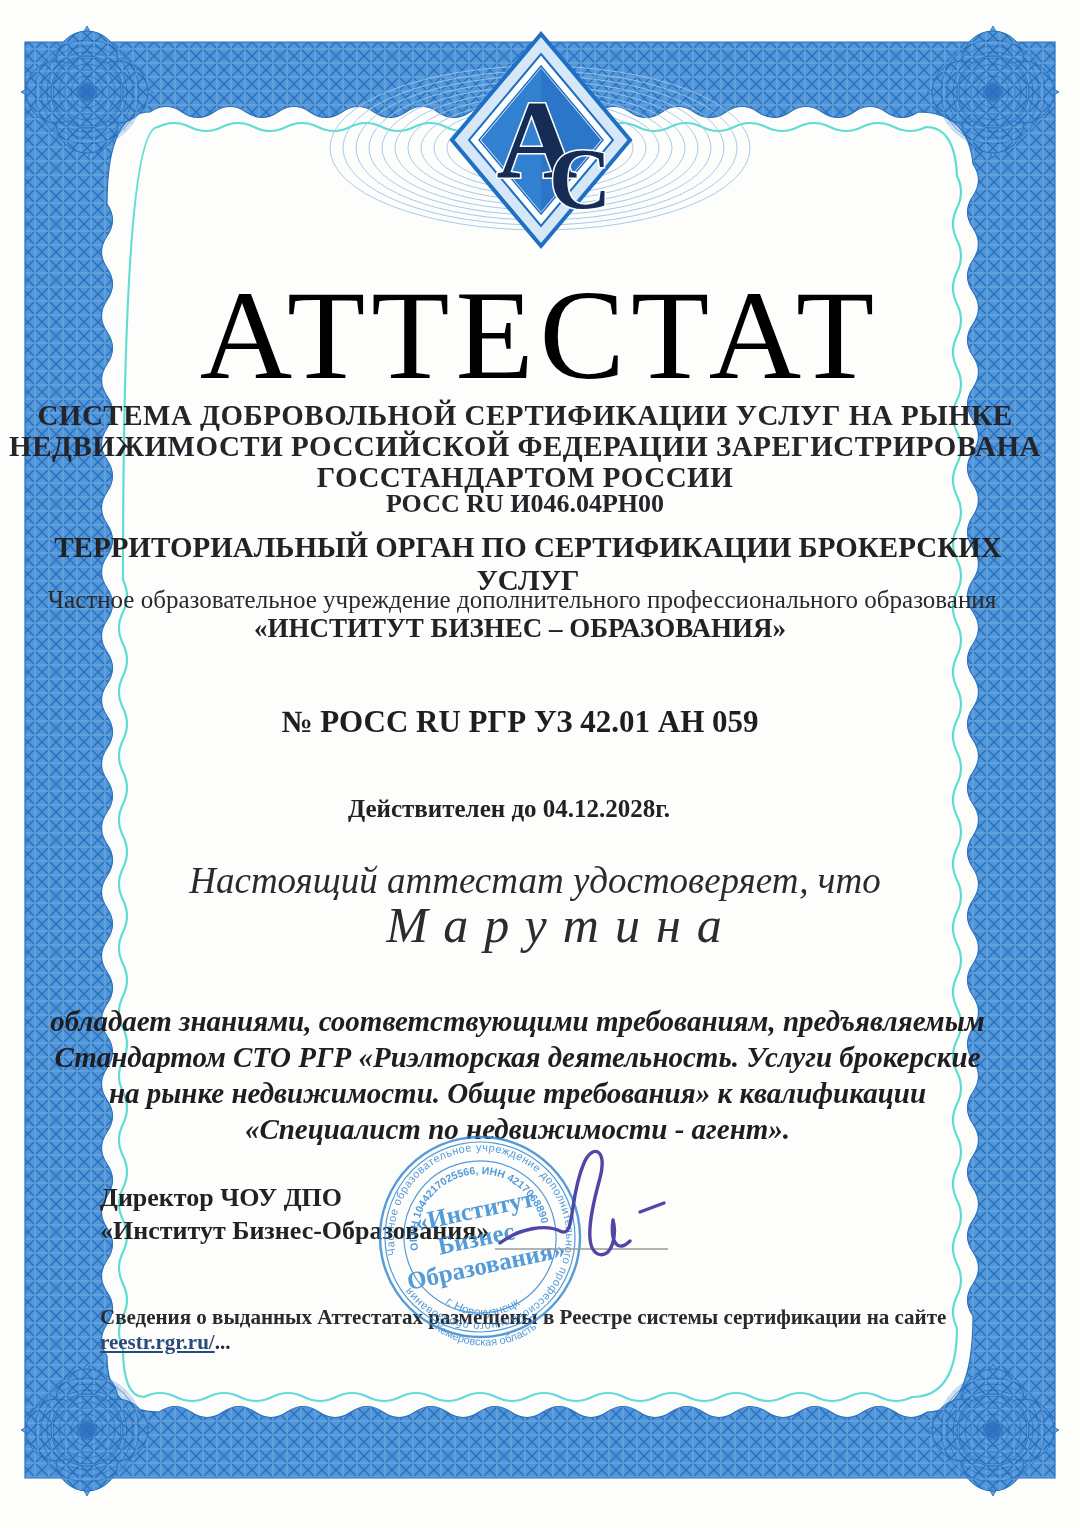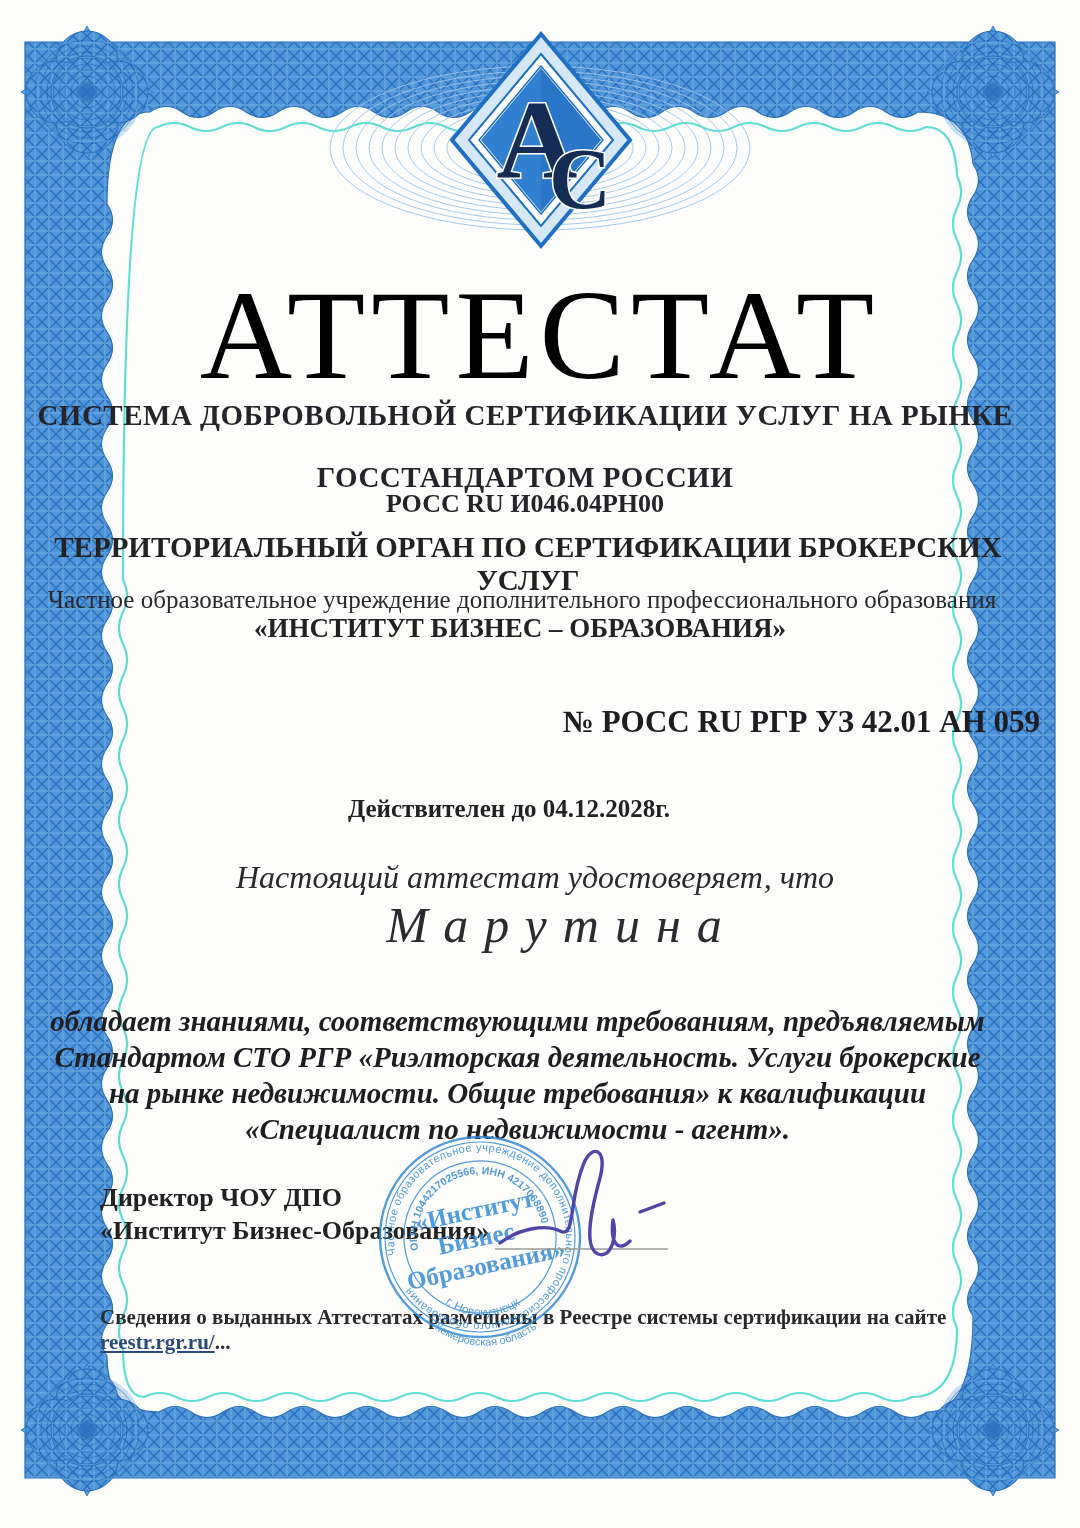--- a/index.html
+++ b/index.html
@@ -7,23 +7,23 @@
         font-family:"Liberation Serif",serif;color:#1e1e1e;}
   svg.layer{position:absolute;left:0;top:0;}
   .t{position:absolute;z-index:5;}
   .ctr{left:0;right:0;text-align:center;}
   .title{font-size:128px;letter-spacing:6px;font-weight:normal;color:#000000;}
   .sys{font-size:29px;font-weight:bold;letter-spacing:0.5px;color:#24242a;}
   .sys4{font-size:26px;font-weight:bold;color:#24242a;}
   .terr{font-size:29px;font-weight:bold;color:#222;margin-left:16px;}
   .inst1{font-size:25px;color:#2a2a2e;}
   .inst2{font-size:27px;font-weight:bold;color:#222;}
-  .num{font-size:31px;font-weight:bold;color:#1d1d22;text-align:right;}
+  .num{font-size:31px;font-weight:bold;color:#1d1d22;}
   .valid{font-size:25px;font-weight:bold;color:#222;padding-left:14px;}
-  .intro{font-size:32px;font-style:italic;color:#2a2a2e;}
+  .intro{font-size:37px;font-style:italic;color:#2a2a2e;}
   .name1{font-size:50px;font-style:italic;letter-spacing:16px;color:#2b2b30;}
   .name2{font-size:50px;font-style:italic;letter-spacing:7px;color:#2b2b30;}
   .qual{font-size:29px;font-weight:bold;font-style:italic;line-height:36px;color:#1d1d22;}
   .dir{font-size:26px;font-weight:bold;color:#222;}
   .foot{font-size:21px;font-weight:bold;color:#2a2a2e;}
   .foot a{color:#2b4a7a;text-decoration:underline;cursor:pointer;}
 </style>
 </head>
 <body>
 
@@ -139,20 +139,21 @@
       <polygon points="481,140 541,68 541,212" fill="#3181d0"></polygon>
       <polygon points="601,140 541,68 541,212" fill="#2b76c8"></polygon>
       <text x="537" y="178" font-family="Liberation Serif, serif" font-weight="bold" font-size="112" text-anchor="middle" fill="#152c55" stroke="#ffffff" stroke-width="3" paint-order="stroke">А</text>
       <text x="580" y="208" font-family="Liberation Serif, serif" font-weight="bold" font-size="86" text-anchor="middle" fill="#152c55" stroke="#ffffff" stroke-width="3" paint-order="stroke">С</text>
     </g>
   </svg>
 
   <div class="t ctr title" style="top:262px;">АТТЕСТАТ</div>
 
   <div class="t ctr sys" style="top:399px;right:30px;">СИСТЕМА ДОБРОВОЛЬНОЙ СЕРТИФИКАЦИИ УСЛУГ НА РЫНКЕ</div>
+  <div class="t ctr sys" style="top:430px;right:30px;">НЕДВИЖИМОСТИ РОССИЙСКОЙ ФЕДЕРАЦИИ ЗАРЕГИСТРИРОВАНА</div>
   <div class="t ctr sys" style="top:461px;right:30px;">ГОССТАНДАРТОМ РОССИИ</div>
   <div class="t ctr sys4" style="top:489px;right:30px;">РОСС RU И046.04РН00</div>
 
   <div class="t ctr terr" style="top:531px;right:40px;">ТЕРРИТОРИАЛЬНЫЙ ОРГАН ПО СЕРТИФИКАЦИИ БРОКЕРСКИХ УСЛУГ</div>
 
   <div class="t ctr inst1" style="top:586px;right:36px;">Частное образовательное учреждение дополнительного профессионального образования</div>
   <div class="t ctr inst2" style="top:613px;right:40px;">«ИНСТИТУТ БИЗНЕС – ОБРАЗОВАНИЯ»</div>
 
   <div class="t ctr num" style="top:704px;right:40px;">№ РОСС RU РГР УЗ 42.01 АН 059</div>
 

